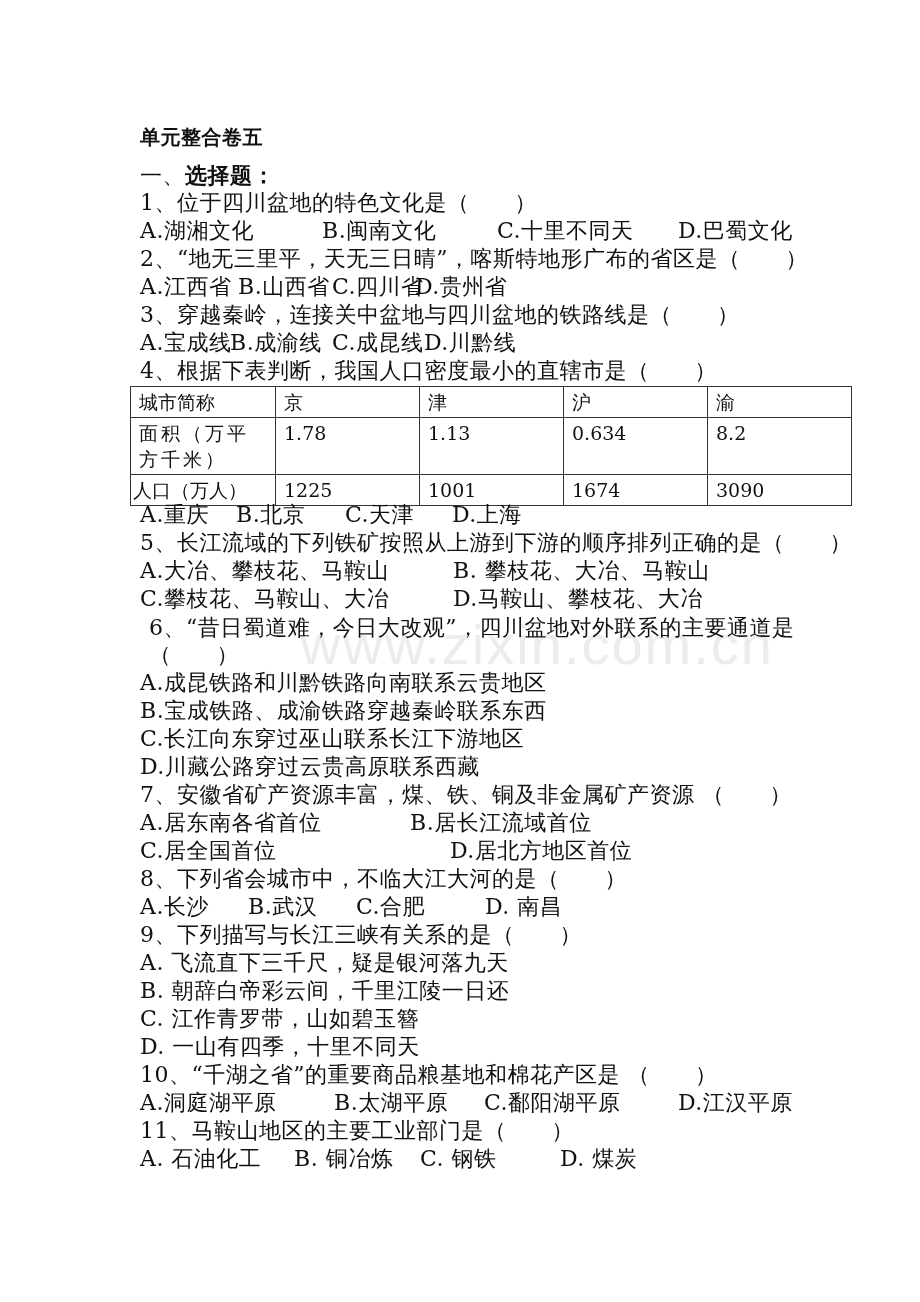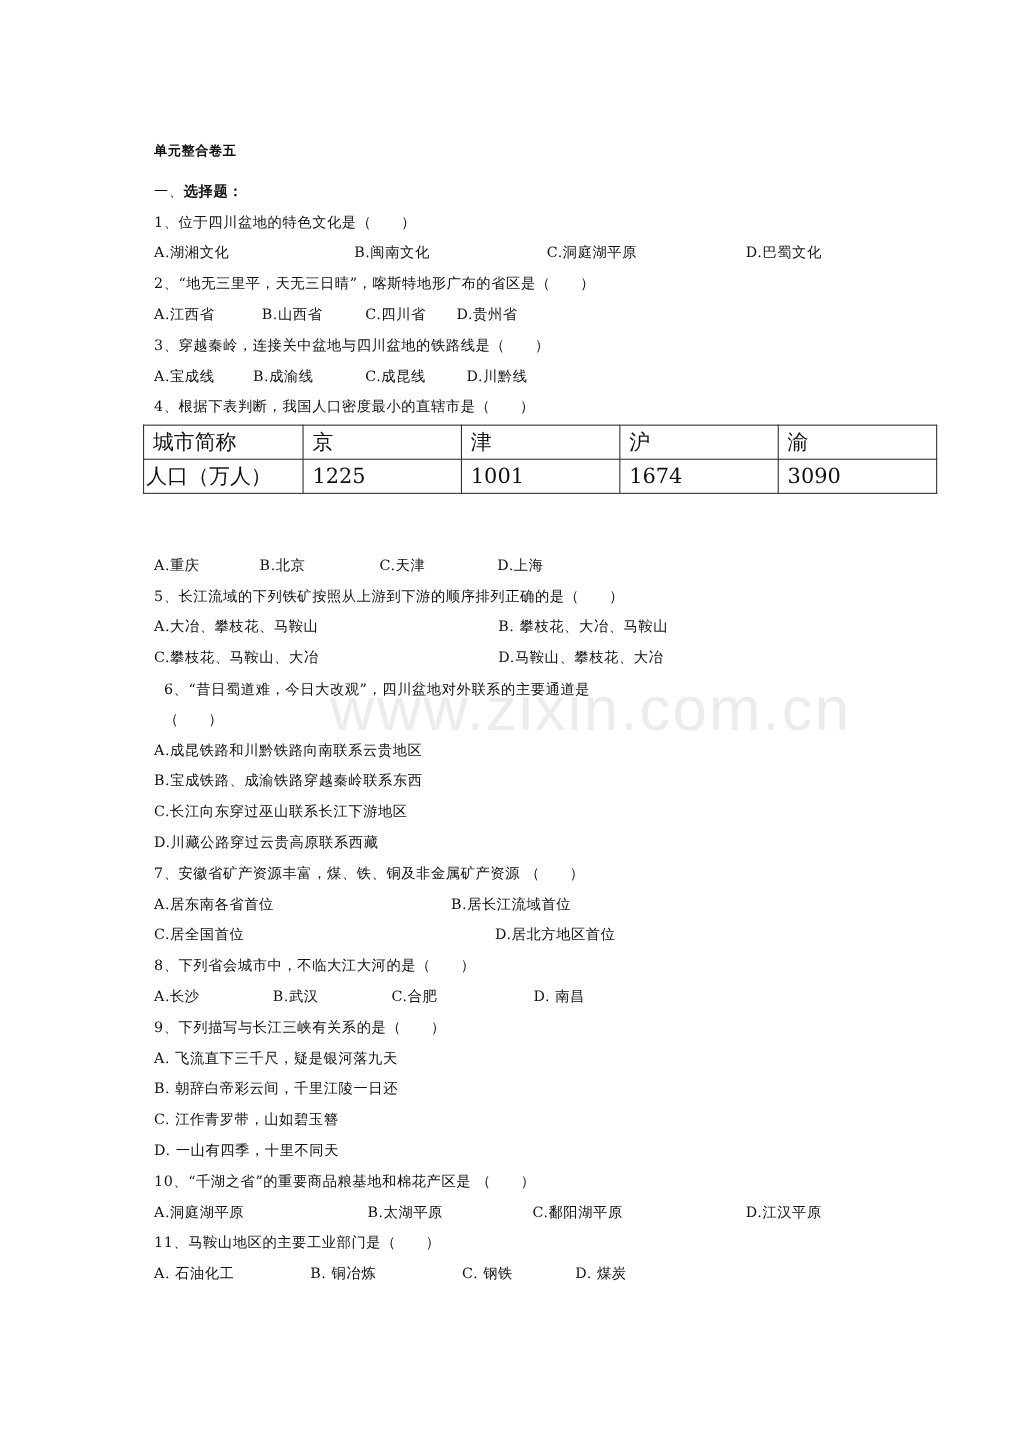--- a/index.html
+++ b/index.html
@@ -1,19 +1,19 @@
 <!DOCTYPE html>
 <html><head>
 <meta charset="utf-8">
 <style>
   html, body { margin: 0; padding: 0; background: #ffffff; }
   body { width: 920px; height: 1302px; position: relative; overflow: hidden;
          font-family: "DejaVu Serif", "Liberation Serif", serif; color: #111; }
-  .line { position: absolute; left: 140px; font-size: 13px; line-height: 24px; white-space: nowrap; letter-spacing: 0.5px; }
-  .title { font-weight: bold; font-size: 12px; }
+  .line { position: absolute; left: 140px; font-size: 22px; line-height: 24px; white-space: nowrap; letter-spacing: 0.5px; }
+  .title { font-weight: bold; font-size: 20px; }
   .opt { position: absolute; }
   .watermark { position: absolute; left: 300px; top: 612px; font-family: "Liberation Sans", sans-serif;
                font-size: 56px; color: rgba(200,200,200,0.35); letter-spacing: 2px; pointer-events: none; }
   table.data { position: absolute; left: 130px; top: 386px; border-collapse: collapse; font-size: 19px; }
   table.data td { border: 1.5px solid #333; vertical-align: top; padding: 2px 20px 2px 8px; line-height: 26px; }
   .c0 { width: 116px; } .c1, .c2, .c3, .c4 { width: 115px; }
   .bold { font-weight: bold; }
 </style>
 </head>
 <body>
@@ -24,21 +24,21 @@
 
   <div class="line title" style="top:125px;">单元整合卷五</div>
   <div class="line" style="top:163px;">
     <span>一、</span><span class="bold">选择题：</span>
   </div>
 
   <div class="line" style="top:191px;">1、位于四川盆地的特色文化是（　　）</div>
   <div class="line" style="top:219px; left:0; width:920px;">
     <span class="opt" style="left:140px;">A.湖湘文化</span>
     <span class="opt" style="left:322px;text-align:center;">B.闽南文化</span>
-    <span class="opt" style="left:497px;">C.洞庭湖平原</span>
+    <span class="opt" style="left:497px;">C.十里不同天</span>
     <span class="opt" style="left:678px;">D.巴蜀文化</span>
   </div>
 
   <div class="line" style="top:247px;">2、“地无三里平，天无三日晴”，喀斯特地形广布的省区是（　　）</div>
   <div class="line" style="top:275px; left:0; width:920px;">
     <span class="opt" style="left:140px;">A.江西省</span>
     <span class="opt" style="left:238px;">B.山西省</span>
     <span class="opt" style="left:332px;">C.四川省</span>
     <span class="opt" style="left:415px;">D.贵州省</span>
   </div>
@@ -54,20 +54,27 @@
   <div class="line" style="top:359px;">4、根据下表判断，我国人口密度最小的直辖市是（　　）</div>
 
   <table class="data">
     <tbody>
         <tr>
       <td class="c0">城市简称</td>
       <td class="c1">京</td>
       <td class="c2">津</td>
       <td class="c3">沪</td>
       <td class="c4">渝</td>
+    </tr>
+    <tr>
+      <td class="c0" style="height:52px; letter-spacing:3px;">面积（万平方千米）</td>
+      <td class="c1">1.78</td>
+      <td class="c2">1.13</td>
+      <td class="c3">0.634</td>
+      <td class="c4">8.2</td>
     </tr>
     <tr>
       <td class="c0" style="padding-left:2px; white-space:nowrap;">人口（万人）</td>
       <td class="c1">1225</td>
       <td class="c2">1001</td>
       <td class="c3">1674</td>
       <td class="c4">3090</td>
     </tr>
   </tbody>
     </table>
@@ -124,18 +131,18 @@
   <div class="line" style="top:1091px; left:0; width:920px;">
     <span class="opt" style="left:140px;">A.洞庭湖平原</span>
     <span class="opt" style="left:334px;">B.太湖平原</span>
     <span class="opt" style="left:484px;">C.鄱阳湖平原</span>
     <span class="opt" style="left:678px;">D.江汉平原</span>
   </div>
 
   <div class="line" style="top:1119px;">11、马鞍山地区的主要工业部门是（　　）</div>
   <div class="line" style="top:1147px; left:0; width:920px;">
     <span class="opt" style="left:140px;">A. 石油化工</span>
-    <span class="opt" style="left:282px;">B. 铜冶炼</span>
+    <span class="opt" style="left:294px;">B. 铜冶炼</span>
     <span class="opt" style="left:420px;">C. 钢铁</span>
-    <span class="opt" style="left:523px;">D. 煤炭</span>
+    <span class="opt" style="left:560px;">D. 煤炭</span>
   </div>
 
 </div>
 
 </body></html>

